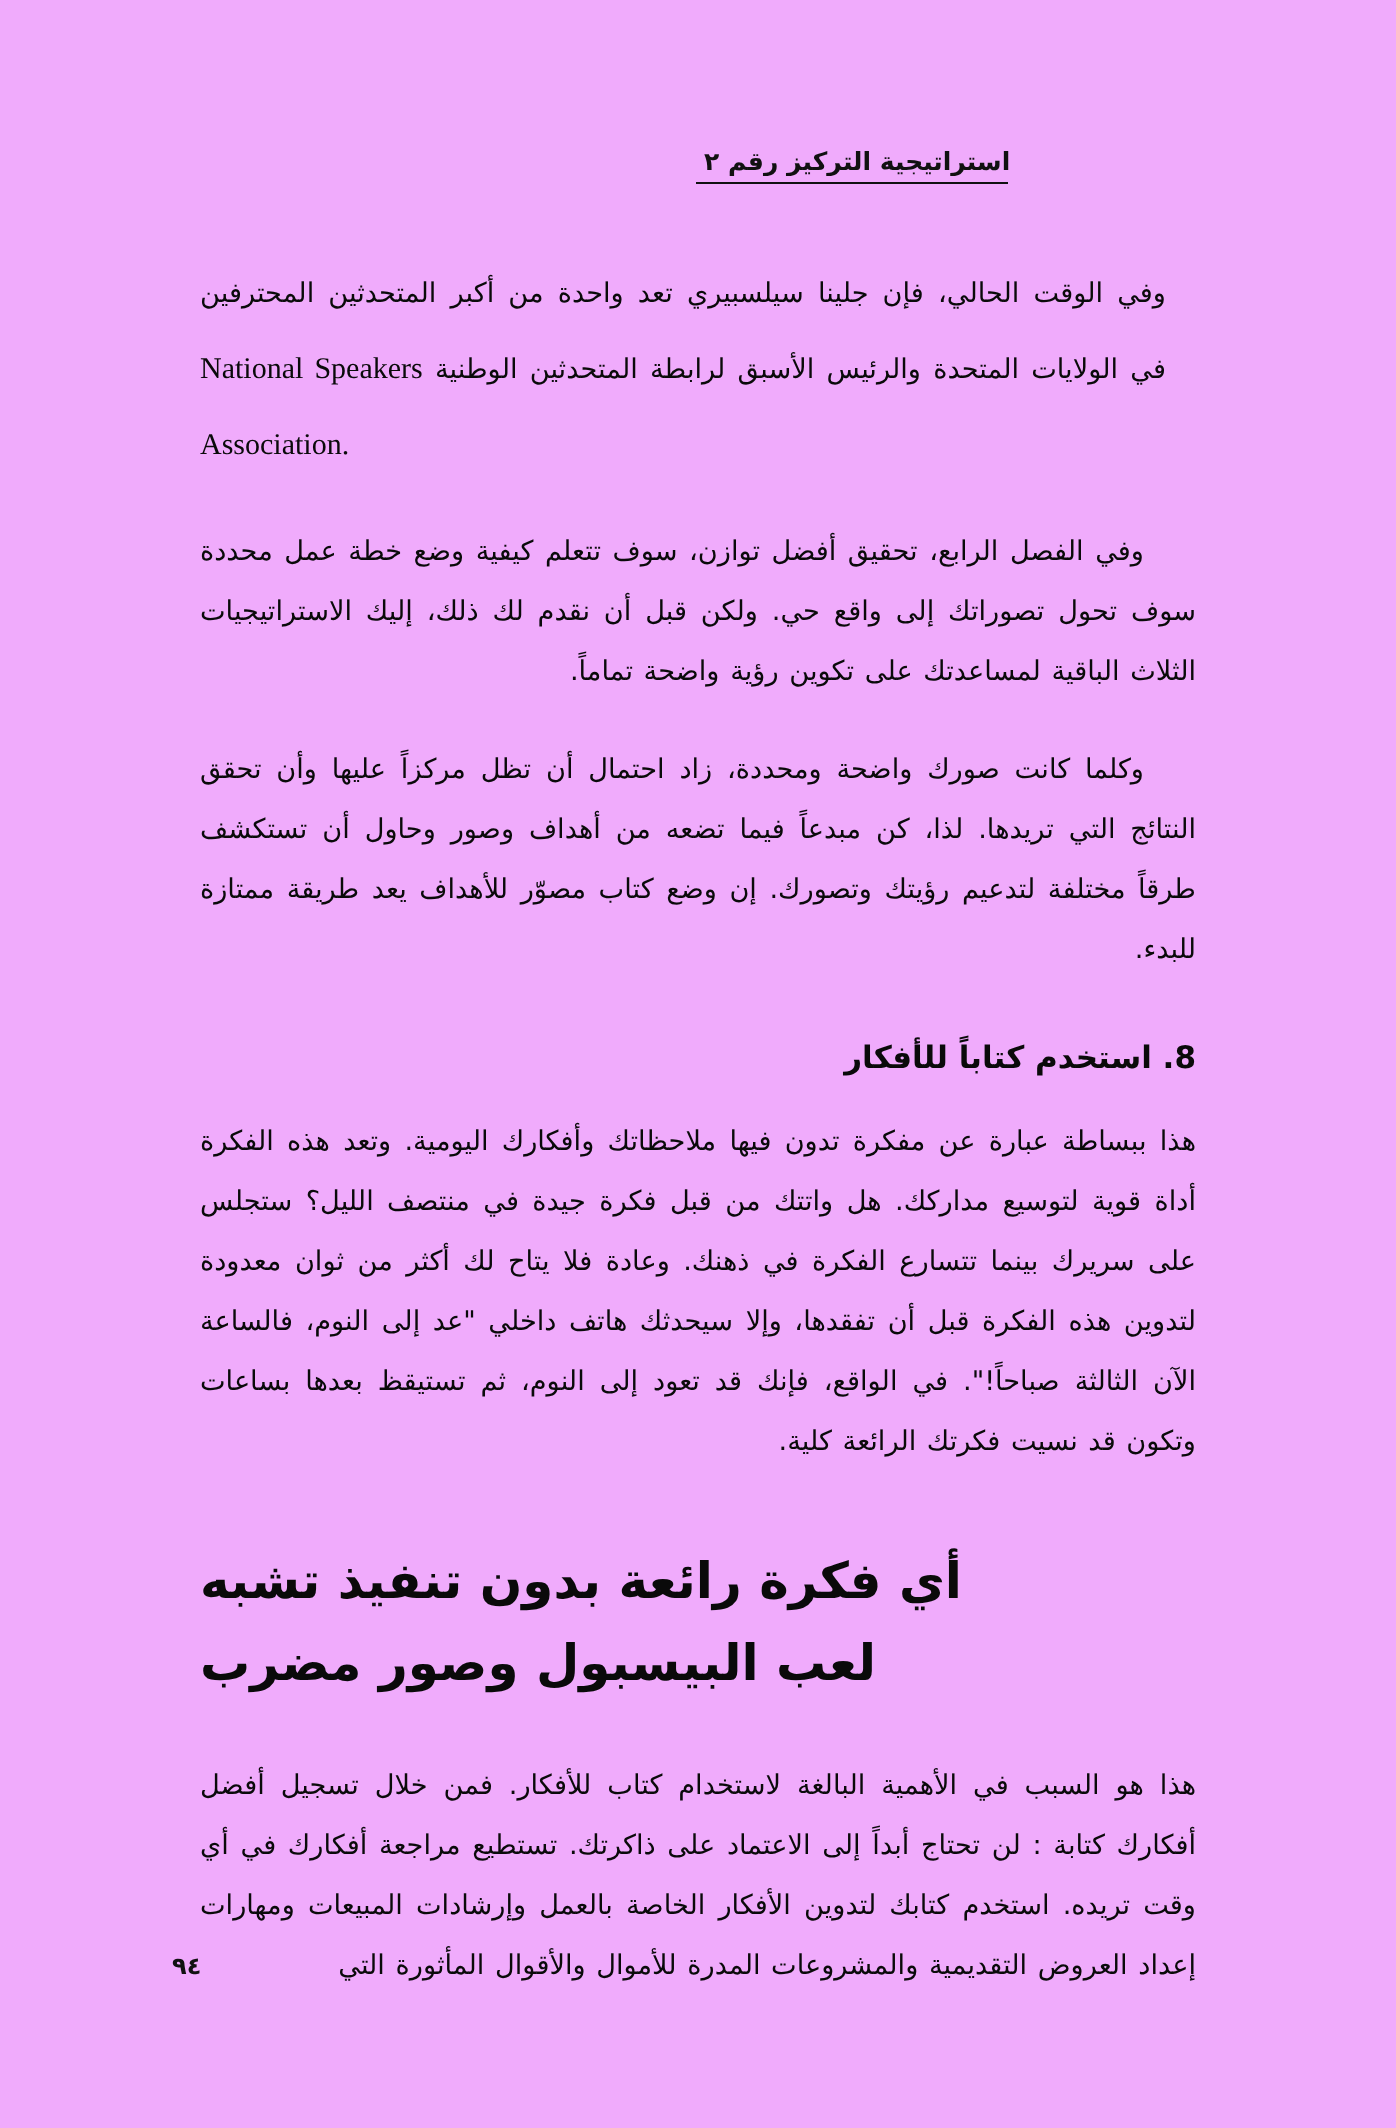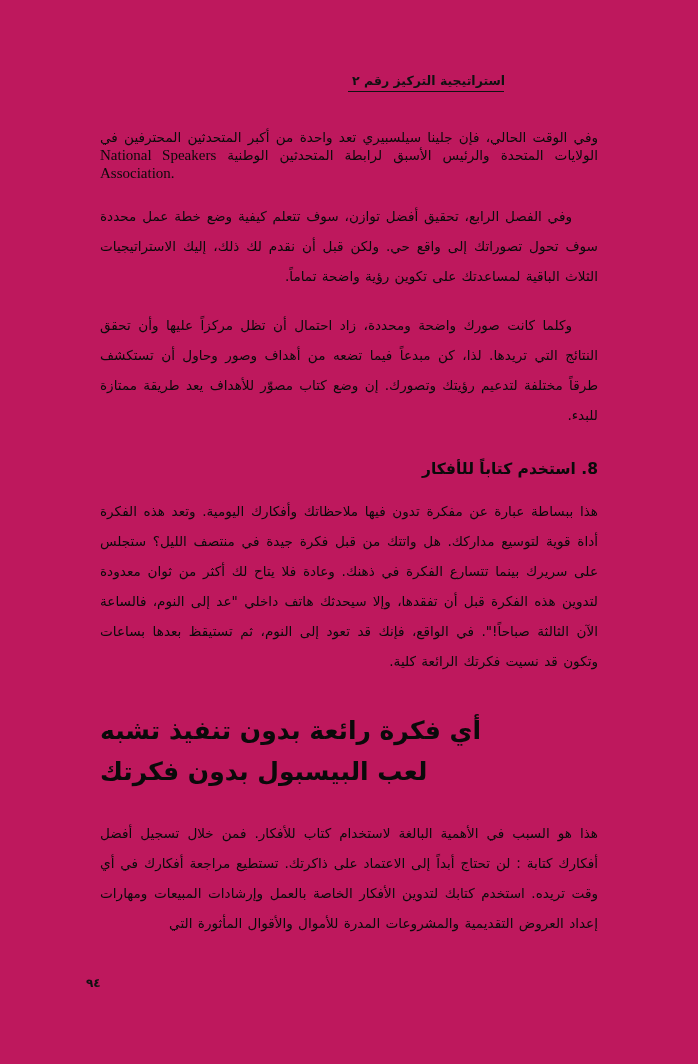--- a/index.html
+++ b/index.html
@@ -13,21 +13,21 @@
     overflow: hidden;
     font-family: "DejaVu Sans", "Liberation Sans", sans-serif;
     color: #0a0a0a;
     position: relative;
   }
 
   .page {
     position: relative;
     width: 698px;
     height: 1064px;
-    background: #be185d;
+    background: #f0abfc;
     box-sizing: border-box;
   }
 
   
   .running-header {
     position: absolute;
     top: 74px;
     right: 100px;
     width: 250px;
     text-align: left;
@@ -74,23 +74,23 @@
     word-spacing: 1px;
   }
   p.body-par.indent::before {
     content: "";
     display: inline-block;
     width: 26px;
   }
 
   
   p.par-latin {
-    margin: 0 0 19px 0;
+    margin: 0 15px 19px 0;
     font-size: 13.6px;
-    line-height: 18px;
+    line-height: 38px;
     text-align: justify;
     text-align-last: left;
     font-weight: 500;
     word-spacing: 1px;
   }
   .latin {
     font-family: "Liberation Serif", "DejaVu Serif", serif;
     font-size: 15px;
     font-weight: 400;
     direction: ltr;
@@ -160,21 +160,21 @@
     <p class="body-par indent">وفي الفصل الرابع، تحقيق أفضل توازن، سوف تتعلم كيفية وضع خطة عمل محددة سوف تحول تصوراتك إلى واقع حي. ولكن قبل أن نقدم لك ذلك، إليك الاستراتيجيات الثلاث الباقية لمساعدتك على تكوين رؤية واضحة تماماً.</p>
 
     <p class="body-par indent">وكلما كانت صورك واضحة ومحددة، زاد احتمال أن تظل مركزاً عليها وأن تحقق النتائج التي تريدها. لذا، كن مبدعاً فيما تضعه من أهداف وصور وحاول أن تستكشف طرقاً مختلفة لتدعيم رؤيتك وتصورك. إن وضع كتاب مصوّر للأهداف يعد طريقة ممتازة للبدء.</p>
 
     <h2 class="section-heading">8. استخدم كتاباً للأفكار</h2>
 
     <p class="body-par">هذا ببساطة عبارة عن مفكرة تدون فيها ملاحظاتك وأفكارك اليومية. وتعد هذه الفكرة أداة قوية لتوسيع مداركك. هل واتتك من قبل فكرة جيدة في منتصف الليل؟ ستجلس على سريرك بينما تتسارع الفكرة في ذهنك. وعادة فلا يتاح لك أكثر من ثوان معدودة لتدوين هذه الفكرة قبل أن تفقدها، وإلا سيحدثك هاتف داخلي "عد إلى النوم، فالساعة الآن الثالثة صباحاً!". في الواقع، فإنك قد تعود إلى النوم، ثم تستيقظ بعدها بساعات وتكون قد نسيت فكرتك الرائعة كلية.</p>
 
     <blockquote class="pull-quote">
       <span class="pq-line">أي فكرة رائعة بدون تنفيذ تشبه</span>
-      <span class="pq-line">لعب البيسبول بدون فكرتك</span>
+      <span class="pq-line">لعب البيسبول وصور مضرب</span>
     </blockquote>
 
     <p class="body-par">هذا هو السبب في الأهمية البالغة لاستخدام كتاب للأفكار. فمن خلال تسجيل أفضل أفكارك كتابة : لن تحتاج أبداً إلى الاعتماد على ذاكرتك. تستطيع مراجعة أفكارك في أي وقت تريده. استخدم كتابك لتدوين الأفكار الخاصة بالعمل وإرشادات المبيعات ومهارات إعداد العروض التقديمية والمشروعات المدرة للأموال والأقوال المأثورة التي</p>
 
   </div>
 
   <div class="page-number">٩٤</div>
 
   <div class="scan-tint"></div>
 </div>

